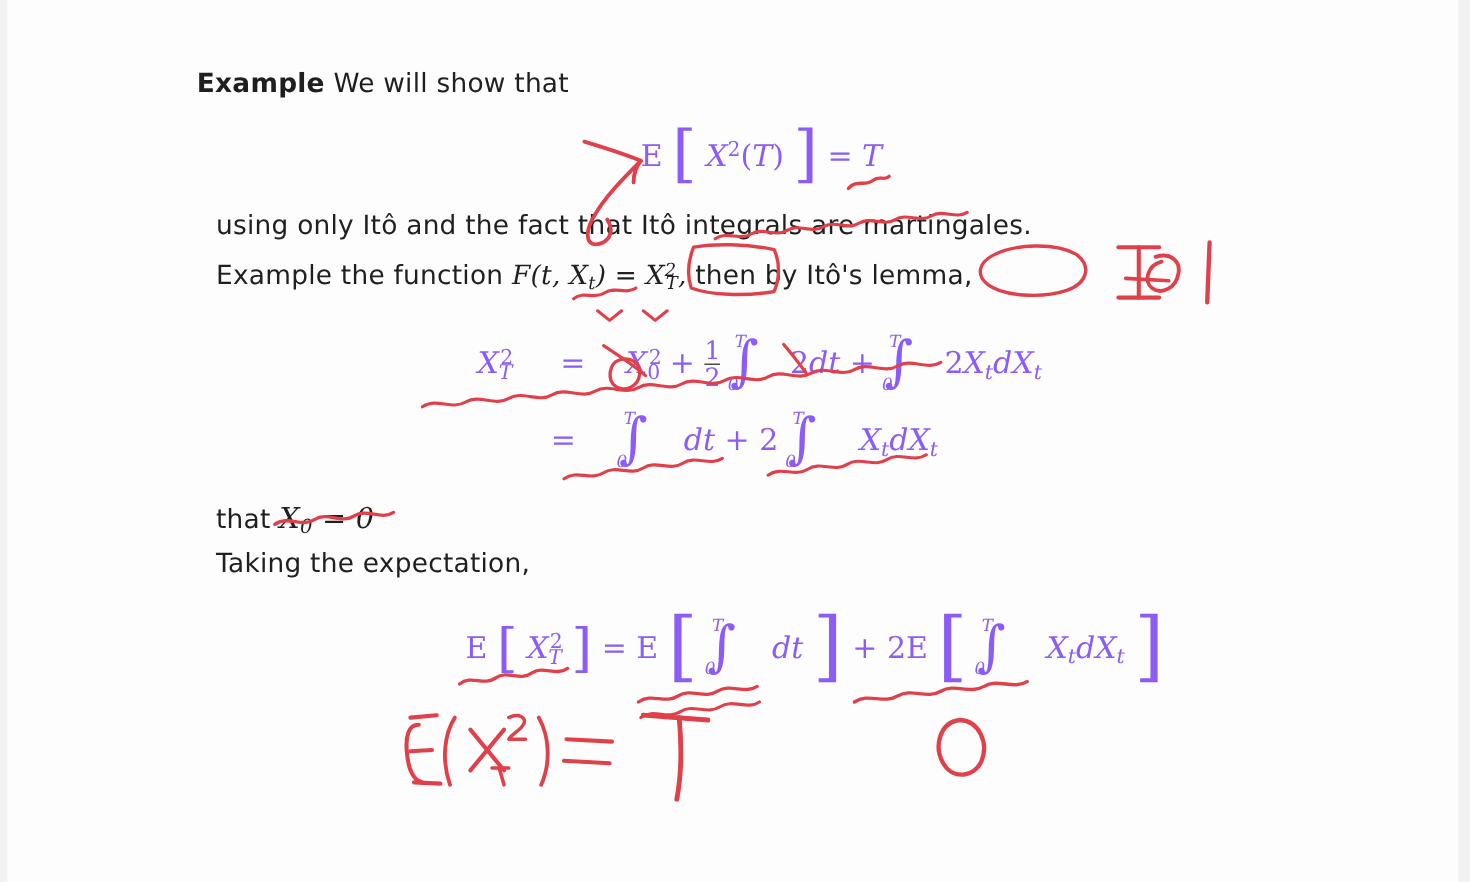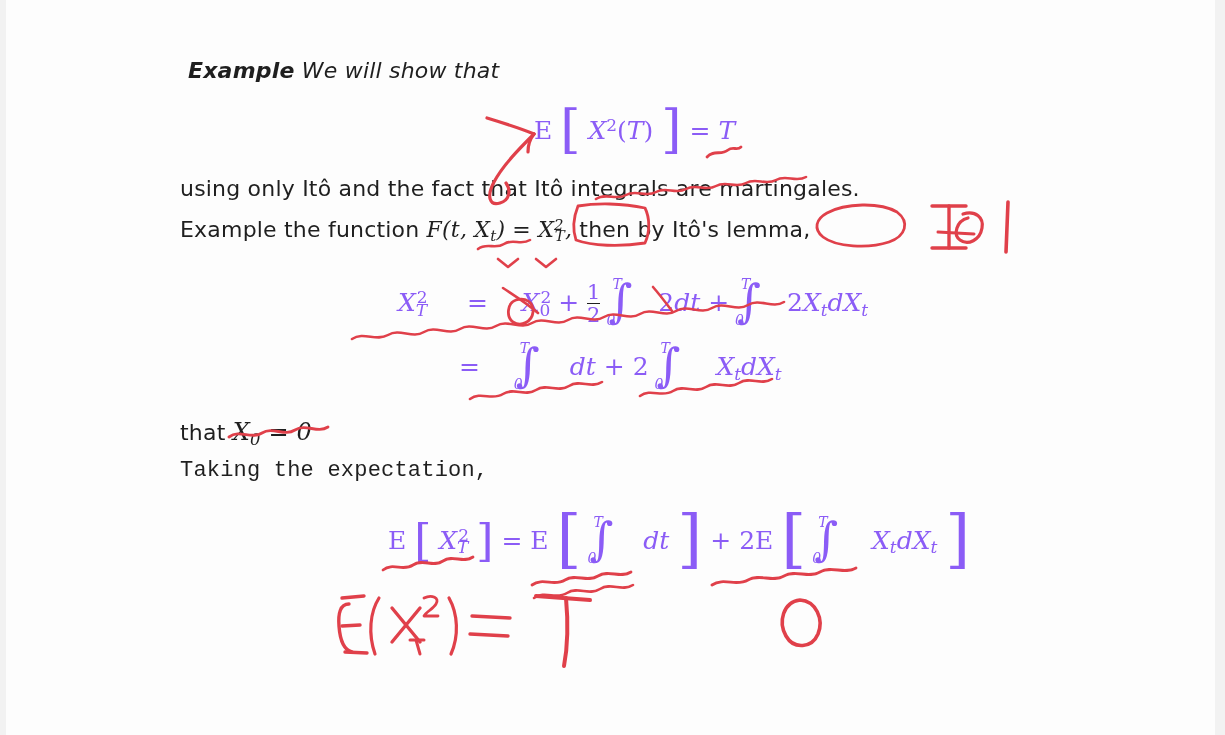--- a/index.html
+++ b/index.html
@@ -109,21 +109,21 @@
   }
 </style>
 </head>
 <body>
 
 <div id="page">
 
   <div class="slide-edge-left"></div>
   <div class="slide-edge-right"></div>
 
-  <div class="line" style="left:188px; top:58px;font-style:italic;">
+  <div class="line" style="left:164px; top:58px;">
     <span class="bold">Example</span>
     <span>We will show that</span>
   </div>
 
   <div class="eq" style="left:534px; top:115px;">
     <span class="mathrm">E</span>
     <span class="brk">[</span>
     <span class="mathit">X</span><sup class="mathrm">2</sup><span class="mathrm">(</span><span class="mathit">T</span><span class="mathrm">)</span>
     <span class="brk">]</span>
     <span class="mathrm">=</span>
@@ -167,21 +167,21 @@
     <span class="intsym">∫</span><span class="intlim" style="left:-26px; top:14px;">0</span><span class="intlim" style="left:-20px; top:-22px;">T</span>
     <span style="display:inline-block; width:20px;"></span>
     <span class="mathit">X</span><sub class="mathit">t</sub><span class="mathit">dX</span><sub class="mathit">t</sub>
   </div>
 
   <div class="line" style="left:180px; top:418px;">
     <span>that</span>
     <span class="mathit" style="font-size:24px;">X<sub>0</sub> = 0</span>
   </div>
 
-  <div class="line" style="left:180px; top:458px;font-family:Liberation Mono, monospace;">Taking the expectation,</div>
+  <div class="line" style="left:180px; top:458px;">Taking the expectation,</div>
 
   <div class="eq" style="left:388px; top:525px;">
     <span class="mathrm">E</span>
     <span class="brk-sm">[</span>
     <span class="mathit">X</span><sup class="mathrm" style="position:relative; left:1px;">2</sup><sub class="mathit" style="margin-left:-11px;">T</sub>
     <span class="brk-sm">]</span>
     <span class="mathrm"> = </span>
     <span class="mathrm">E</span>
     <span class="brk" style="font-size:64px; top:12px;">[</span>
     <span class="intsym">∫</span><span class="intlim" style="left:-26px; top:14px;">0</span><span class="intlim" style="left:-20px; top:-22px;">T</span>

